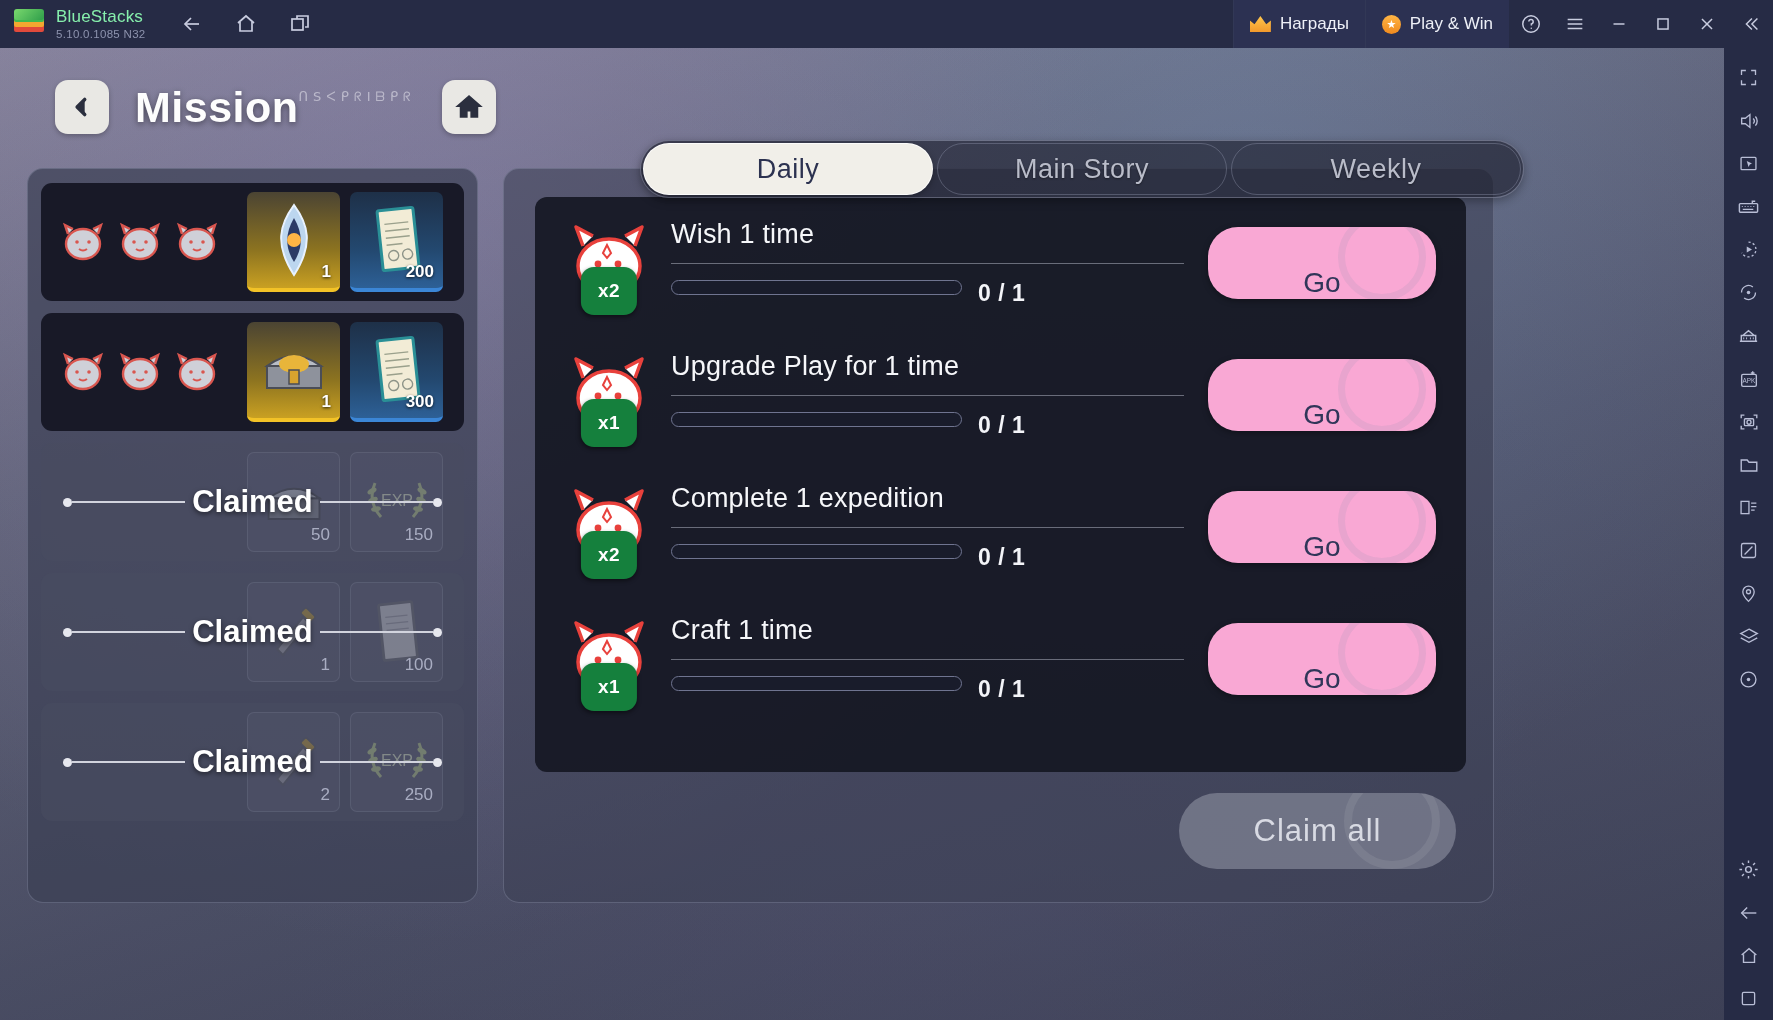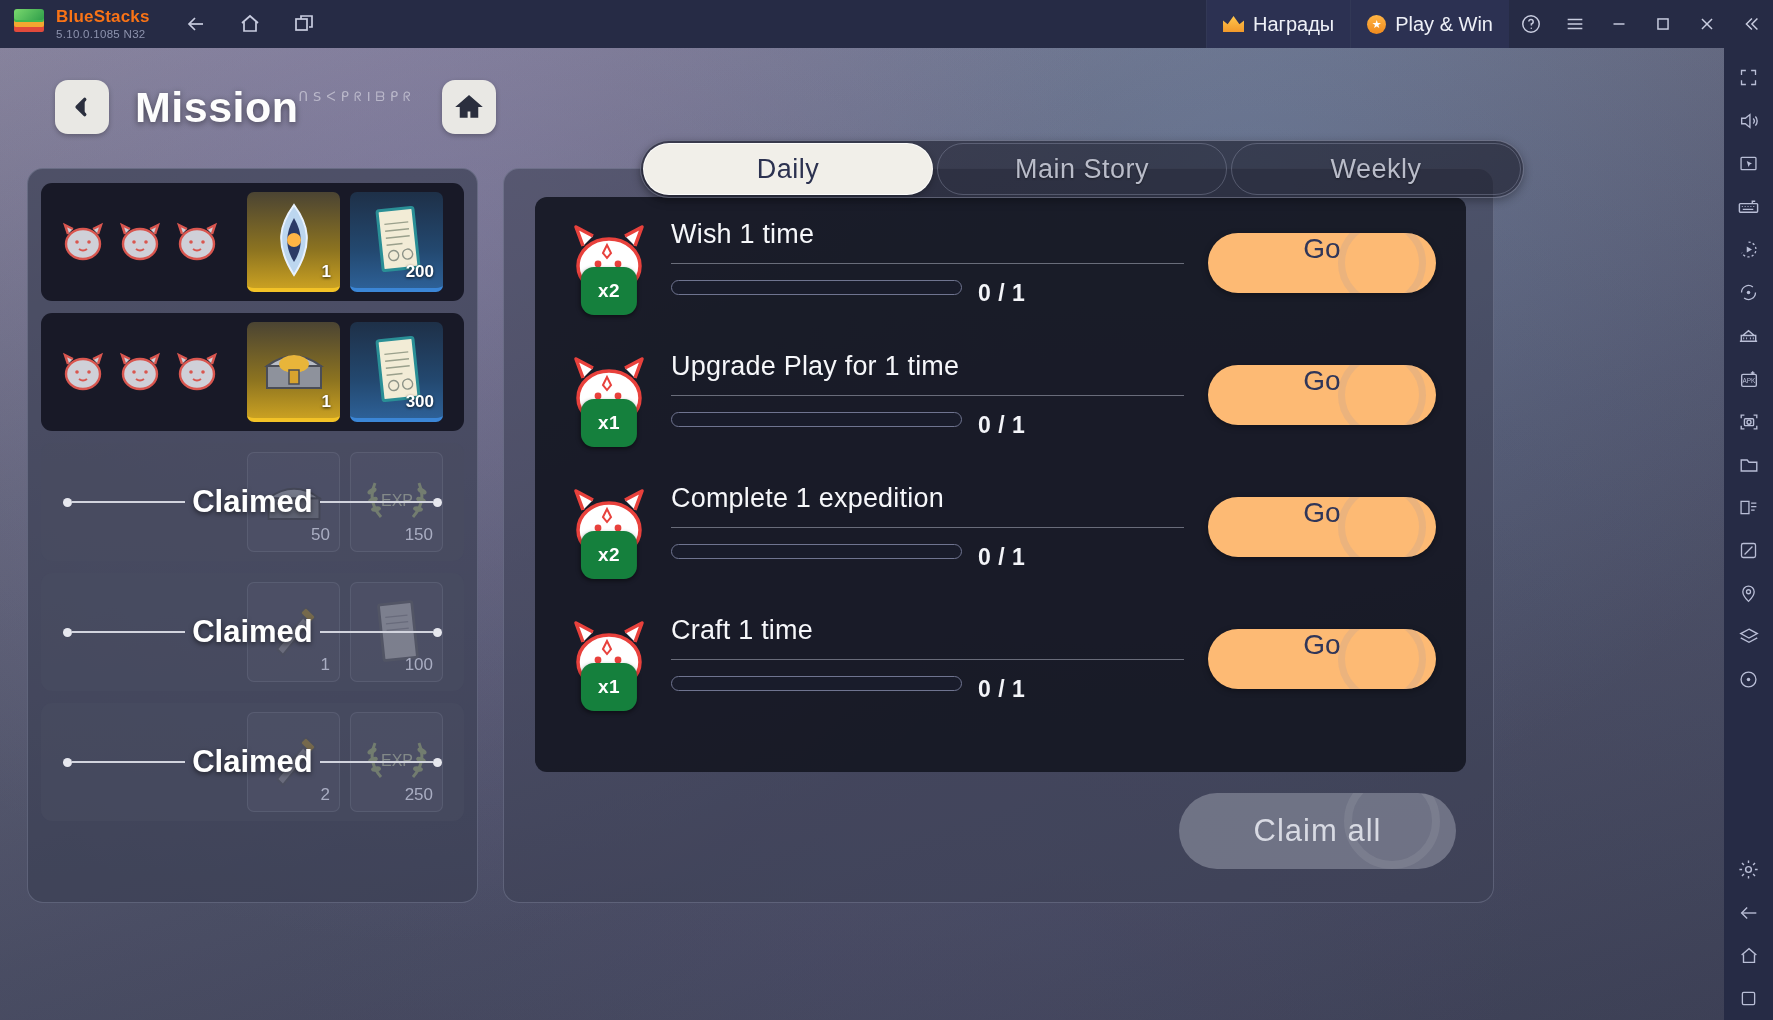--- a/index.html
+++ b/index.html
@@ -23,35 +23,35 @@
     position: relative; flex: none;
   }
   .bs-logo i { position:absolute; left:0; width:30px; height:9px; border-radius:2px; display:block; }
   .bs-logo i:nth-child(1){ top:14px; background:#e24a3b; }
   .bs-logo i:nth-child(2){ top:9px;  background:#f3a830; }
   .bs-logo i:nth-child(3){ top:4px;  background:#3fb950; }
   .bs-logo i:nth-child(4){ top:0px;  background:#61d06a;
      border-radius:3px; height:11px;
      background: linear-gradient(135deg,#7ad96e 0%,#2f9e4a 100%); }
   .bs-titletext { display:flex; flex-direction:column; justify-content:center; line-height:1.05; }
-  .bs-name { color:#f97316; font-size:17px; font-weight:bold; letter-spacing:.2px; }
+  .bs-name { color:#86efac; font-size:17px; font-weight:normal; letter-spacing:.2px; }
   .bs-ver  { color:#8d93ae; font-size:11.5px; letter-spacing:.3px; margin-top:2px; }
   .tb-navgroup { display:flex; align-items:center; margin-left:26px; gap:14px; }
   .tb-icnbtn {
     width:40px; height:40px; display:flex; align-items:center; justify-content:center;
     border-radius:4px; cursor:pointer;
   }
   .tb-icnbtn svg { stroke:#c9cde0; fill:none; stroke-width:1.7; }
   .tb-spacer { flex:1; }
   .tb-promo {
     height:48px; display:flex; align-items:center; gap:9px;
     padding:0 16px; background:#2c3152; cursor:pointer;
     border-left:1px solid #323856;
   }
-  .tb-promo .lbl { color:#eef0f7; font-size:20px; white-space:nowrap; }
+  .tb-promo .lbl { color:#eef0f7; font-size:17px; white-space:nowrap; }
   .crown {
     width:21px;height:16px;flex:none;
     background:linear-gradient(180deg,#ffc64d 0%,#f2992b 100%);
     clip-path: polygon(0% 100%,100% 100%,100% 28%,78% 52%,50% 0%,22% 52%,0% 28%);
   }
   .pwstar {
     width:19px;height:19px;flex:none;border-radius:50%;
     background:linear-gradient(180deg,#ffb545 0%,#f08a1e 100%);
     display:flex;align-items:center;justify-content:center;
     color:#fff;font-size:11px;
@@ -203,23 +203,23 @@
   .m-title { color:#f6f7fa; font-size:27px; letter-spacing:.2px; margin-bottom:13px; }
   .m-divider { height:1px; background:rgba(205,208,222,.45); margin-bottom:16px; }
   .m-progress-line { display:flex; gap:16px; }
   .m-bar {
     width:291px; height:15px; border-radius:8px;
     background:#191c2b; border:1px solid #6f7490;
   }
   .m-bar > span { display:block; height:100%; border-radius:8px; background:#8ab4ff; }
   .m-count { color:#f3f4f8; font-size:23px; font-weight:bold; letter-spacing:.5px; }
   .go-btn {
-    width:228px; height:60px; border-radius:30px; flex:none; margin-right:10px;
-    background:#fdba74; color:#303659; font-size:28px;
-    display:flex; align-items:flex-start; justify-content:center; cursor:pointer;
+    width:228px; height:72px; border-radius:30px; flex:none; margin-right:10px;
+    background:#f9a8d4; color:#303659; font-size:28px;
+    display:flex; align-items:flex-end; justify-content:center; cursor:pointer;
     box-shadow:0 2px 6px rgba(0,0,0,.35); position:relative; overflow:hidden;
   }
   .go-btn .wm {
     position:absolute; right:10px; top:-14px; width:88px; height:88px;
     border-radius:50%; border:7px solid rgba(140,145,175,.16);
   }
   .go-btn span { position:relative; z-index:2; }
 
   .claim-all {
     position:absolute; right:37px; bottom:33px;

